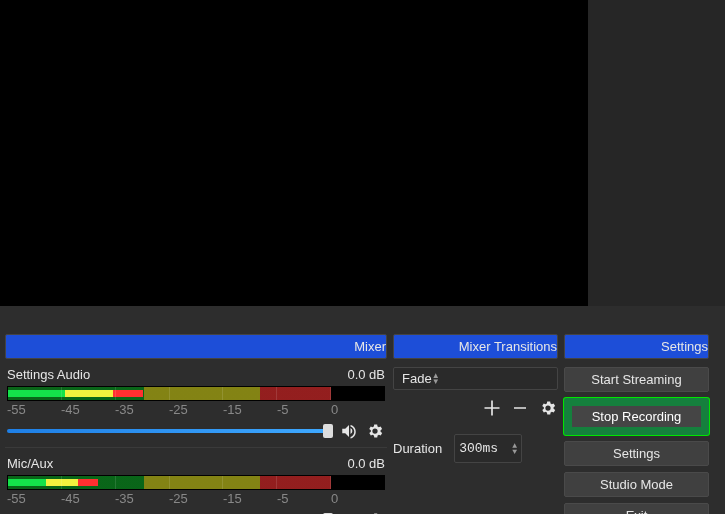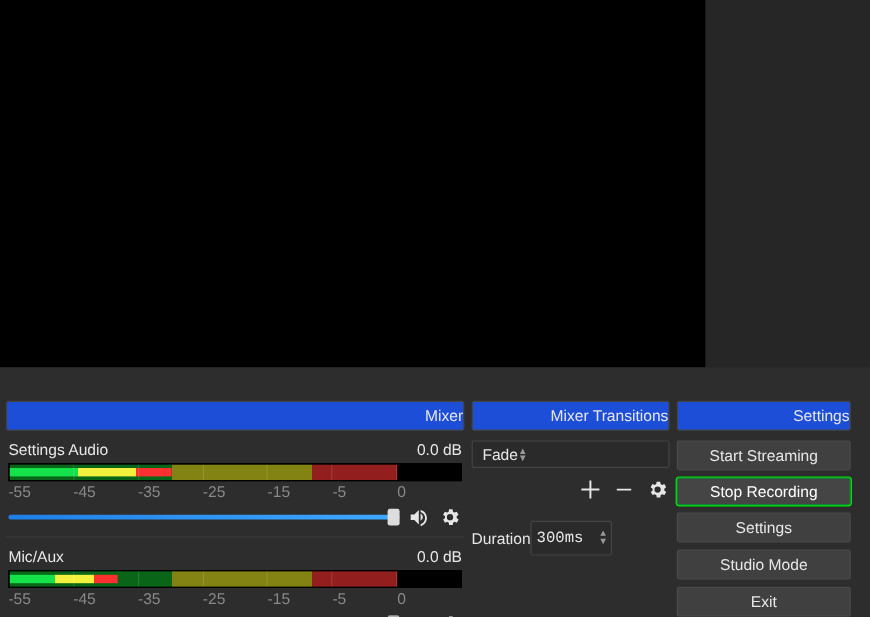--- a/index.html
+++ b/index.html
@@ -99,32 +99,32 @@
   
   .select {
     display:flex; align-items:center; justify-content:flex-start;
     background:#2a2a2a; border:1px solid #444; border-radius:2px;
     padding:3px 4px 3px 8px; font-size:13px;
   }
   .select .arrows{display:flex;flex-direction:column;line-height:6px;font-size:8px;color:#999;}
   .trans-toolbar{display:flex;justify-content:flex-end;gap:8px;align-items:center;margin-top:8px;}
   .trans-toolbar svg{width:18px;height:18px;fill:#e6e6e6;}
   .plus-ic svg{width:22px;height:22px;}
-  .dur-row{display:flex;align-items:center;gap:0;margin-top:16px;font-size:13px;}
+  .dur-row{display:flex;align-items:center;gap:12px;margin-top:16px;font-size:13px;}
   .spinner{display:flex;align-items:center;background:#2a2a2a;border:1px solid #444;border-radius:2px;padding:6px 4px;font-family:Liberation Mono, monospace;}
   .spinner .arrows{display:flex;flex-direction:column;line-height:6px;font-size:8px;color:#999;margin-left:14px;}
 
   
   .ctrl-btn{
     display:block;width:100%;background:#404040;border:1px solid #4a4a4a;
     border-radius:2px;color:#e6e6e6;text-align:center;padding:4px 0;
     font-size:13px;margin-bottom:6px;cursor:pointer;
   }
   .ctrl-btn.hl{
-    background:#454545;border:1px solid #15803d;color:#fff;padding:3px 0;
+    background:#454545;border:8px solid #15803d;color:#fff;padding:3px 0;
     box-shadow:0 0 0 1px #00e600;
   }
 </style>
 </head>
 <body>
 
 <div class="preview-row">
   <div class="preview"></div>
   <div class="preview-side"></div>
 </div>

